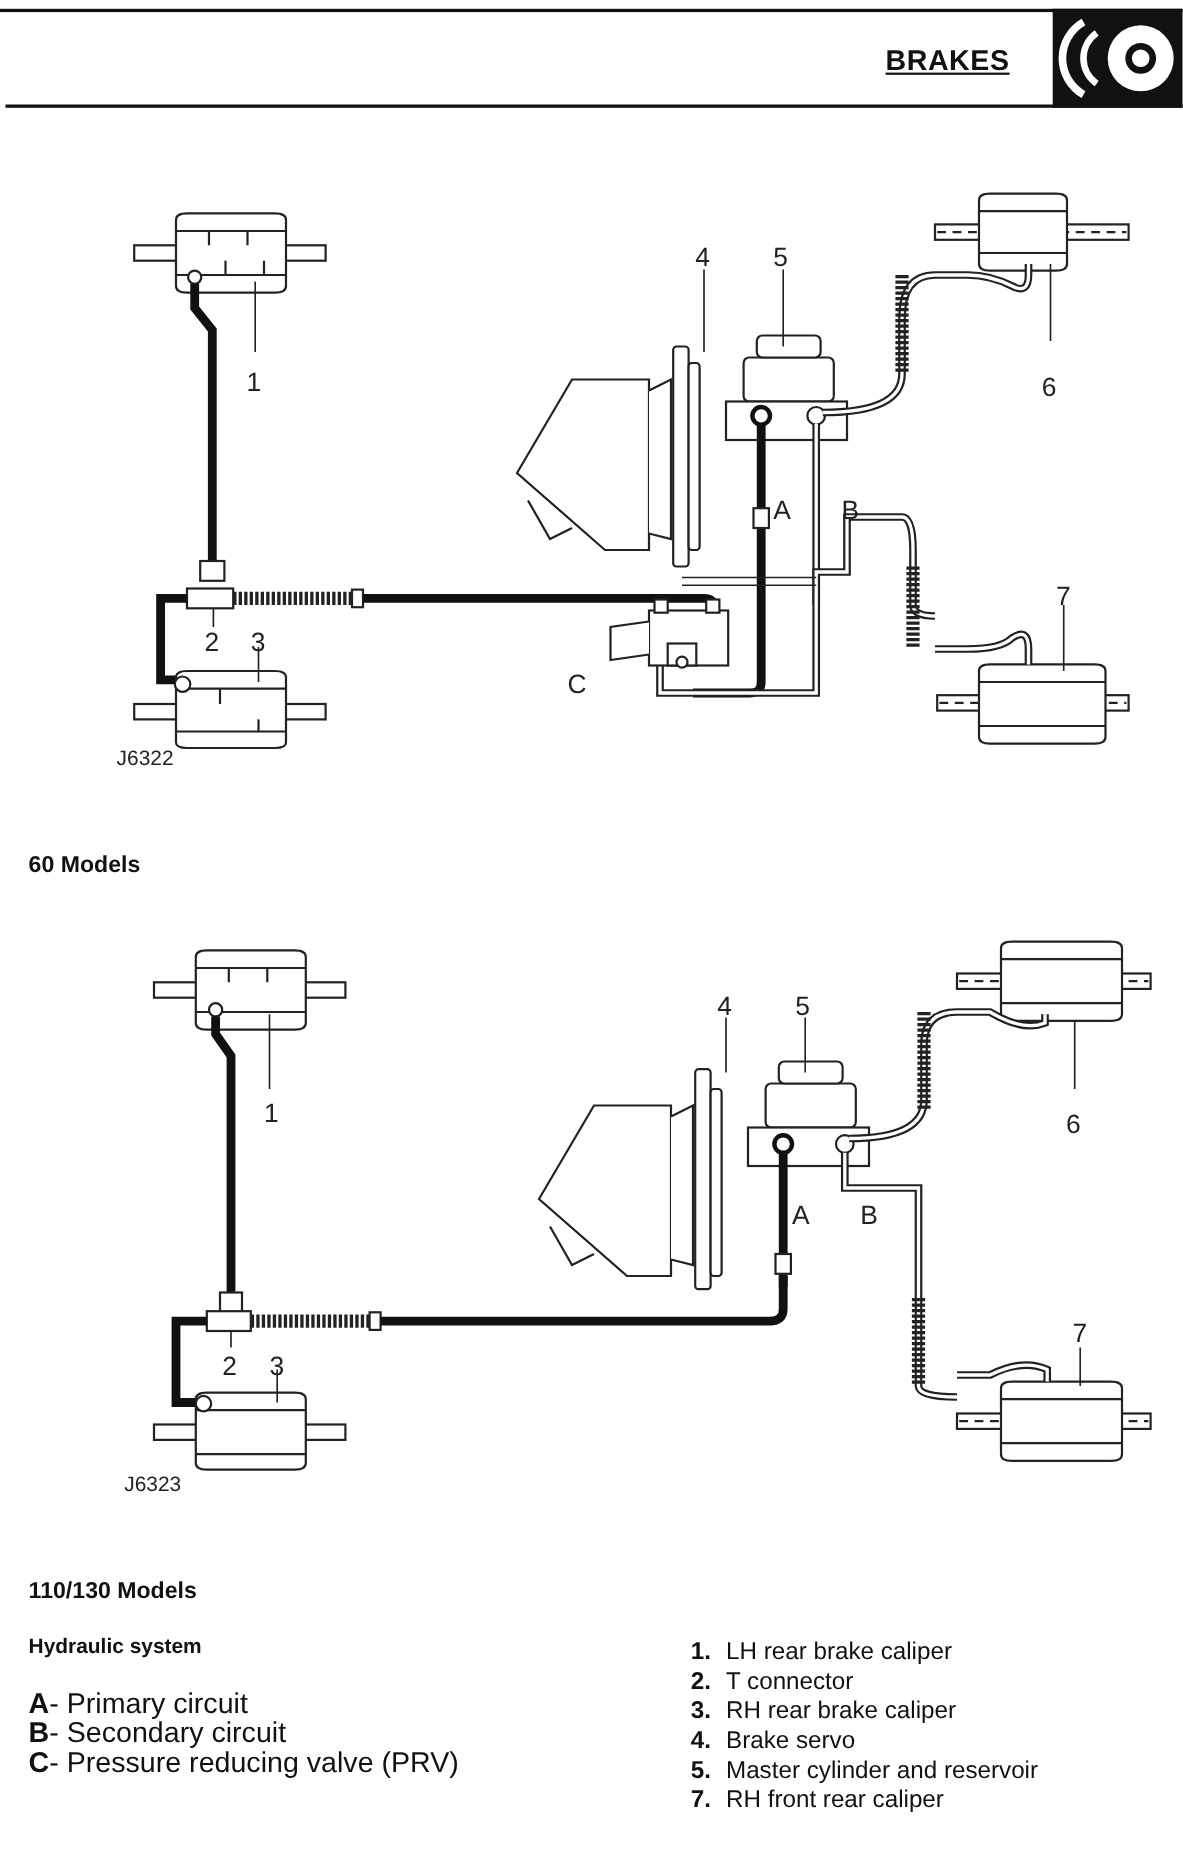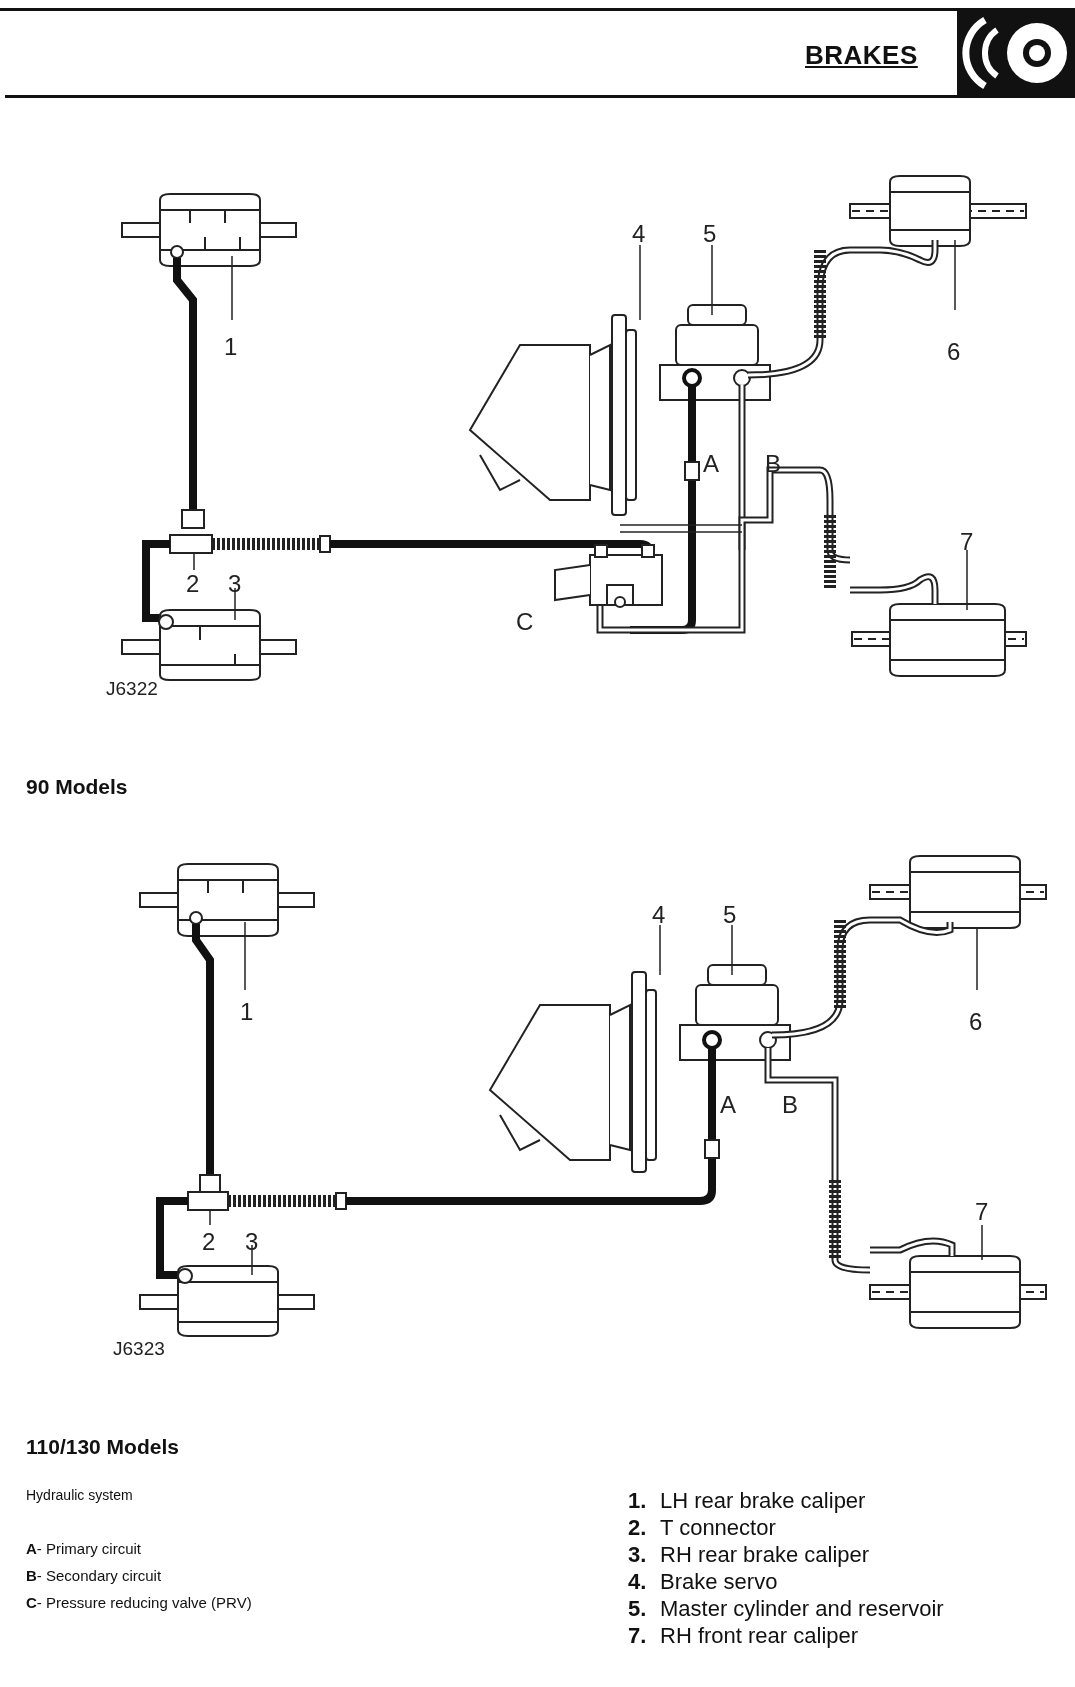--- a/index.html
+++ b/index.html
@@ -6,26 +6,26 @@
   body { width: 1075px; height: 1687px; position: relative; overflow: hidden;
          font-family: "Liberation Sans", sans-serif; color: #111; }
   .header-top { position: absolute; left: 0; top: 8px; width: 1075px; height: 3px; background: #111; }
   .header-bottom { position: absolute; left: 5px; top: 95px; width: 1070px; height: 3px; background: #111; }
   .section-title { position: absolute; left: 805px; top: 40px; font-size: 26px; font-weight: bold; letter-spacing: 0.5px; text-decoration: underline; }
   .logo-box { position: absolute; left: 957px; top: 8px; width: 118px; height: 90px; background: #111; }
   svg.diagram { position: absolute; left: 0; }
   .fig-code { font-family: "Liberation Sans", sans-serif; font-size: 19px; fill: #222; }
   .callout { font-family: "Liberation Sans", sans-serif; font-size: 24px; fill: #222; }
   .caption { position: absolute; left: 26px; font-size: 21px; font-weight: bold; }
-  .legend-left { position: absolute; left: 26px; top: 1535px; font-size: 15px; line-height: 27px; }
+  .legend-left { position: absolute; left: 26px; top: 1535px; font-size: 26px; line-height: 27px; }
   .legend-left .row b { font-weight: bold; }
   .legend-right { position: absolute; left: 628px; top: 1487px; font-size: 22px; line-height: 27px; }
   .legend-right .row { white-space: nowrap; }
   .legend-right .num { display: inline-block; width: 32px; font-weight: bold; }
-  .subhead { position: absolute; left: 26px; top: 1487px; font-size: 14px; font-weight: normal; }
+  .subhead { position: absolute; left: 26px; top: 1487px; font-size: 19px; font-weight: bold; }
 </style>
 </head>
 <body>
 
 <div class="header-top"></div>
 <div class="section-title">BRAKES</div>
 <div class="logo-box">
   <svg width="118" height="90" viewBox="0 0 118 90">
     <path d="M28 12 A38 38 0 0 0 28 78" stroke="#fff" stroke-width="7" fill="none"></path>
     <path d="M40 22 A28 28 0 0 0 40 68" stroke="#fff" stroke-width="6" fill="none"></path>
@@ -145,21 +145,21 @@
   <text class="callout" x="228" y="422">3</text>
   <text class="callout" x="632" y="72">4</text>
   <text class="callout" x="703" y="72">5</text>
   <text class="callout" x="947" y="190">6</text>
   <text class="callout" x="960" y="380">7</text>
   <text class="callout" x="703" y="302">A</text>
   <text class="callout" x="765" y="302">B</text>
   <text class="callout" x="516" y="460">C</text>
   <text class="fig-code" x="106" y="525">J6322</text>
 </svg>
-<div class="caption" style="top:775px">90 Models</div>
+<div class="caption" style="top:775px">60 Models</div>
 
 <svg class="diagram" style="top:840px" width="1075" height="530" viewBox="0 0 1075 530">
   <g fill="none" stroke="#222" stroke-width="2">
     <g>
       <rect x="140" y="53" width="174" height="14" fill="#fff"></rect>
       <path d="M178 30 Q178 24 188 24 L268 24 Q278 24 278 30 L278 90 Q278 96 268 96 L188 96 Q178 96 178 90 Z" fill="#fff"></path>
       <line x1="178" y1="40" x2="278" y2="40"></line>
         <line x1="178" y1="80" x2="278" y2="80"></line>
       <line x1="208" y1="40" x2="208" y2="53"></line>
         <line x1="243" y1="40" x2="243" y2="53"></line>

